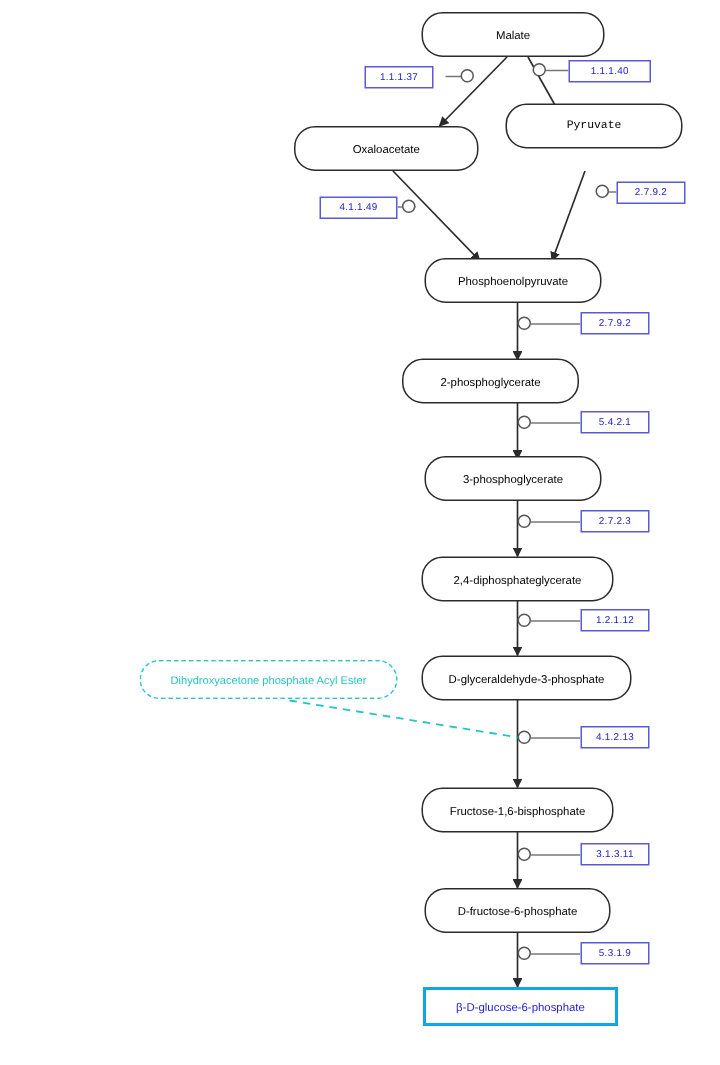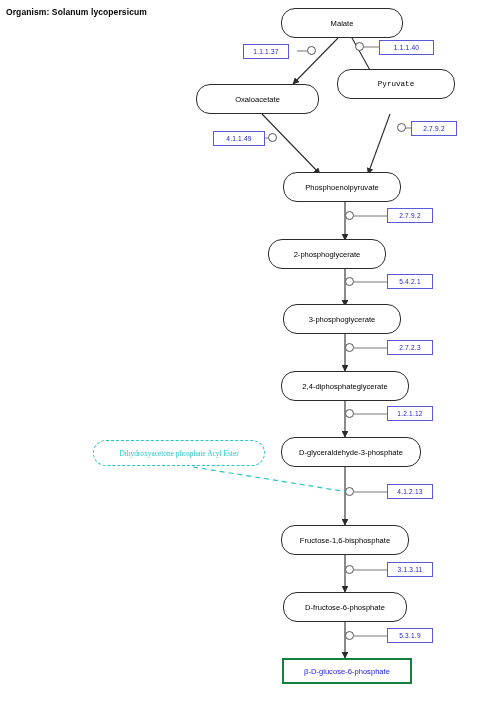--- a/index.html
+++ b/index.html
@@ -48,31 +48,30 @@
     color: #000000;
     font-size: 7.6px;
     display: flex;
     align-items: center;
     justify-content: center;
     text-align: center;
     white-space: nowrap;
   }
   
   .node.terminal {
-    border: 2px solid #15803d;
+    border: 2px solid #0ea5e9;
     border-radius: 0;
     color: #1a1ae6;
   }
   
   .node.side {
     border: 1px dashed #27c4c4;
     border-radius: 14px;
     color: #27c4c4;
     font-size: 7.4px;
-    font-family: Liberation Serif, serif;
   }
 
   
   .enzyme {
     position: absolute;
     box-sizing: border-box;
     border: 1px solid #5a5ad8;
     background: #ffffff;
     color: #2222cc;
     font-size: 6.6px;
@@ -92,21 +91,20 @@
     box-sizing: border-box;
     border: 1px solid #555555;
     border-radius: 50%;
     background: #ffffff;
   }
 </style>
 </head>
 <body>
 
 <div id="meta">
-  <div>Organism: Solanum lycopersicum</div>
 </div>
 
 <svg id="edges" viewBox="0 0 480 710" xmlns="http://www.w3.org/2000/svg">
   <defs>
     <marker id="arrow" viewBox="0 0 10 10" refX="9" refY="5" markerWidth="6" markerHeight="6" orient="auto-start-reverse">
       <path d="M 0 0 L 10 5 L 0 10 z" fill="#2b2b2b"></path>
     </marker>
   </defs>
 
   <g stroke="#2b2b2b" stroke-width="1.1" fill="none" marker-end="url(#arrow)">

